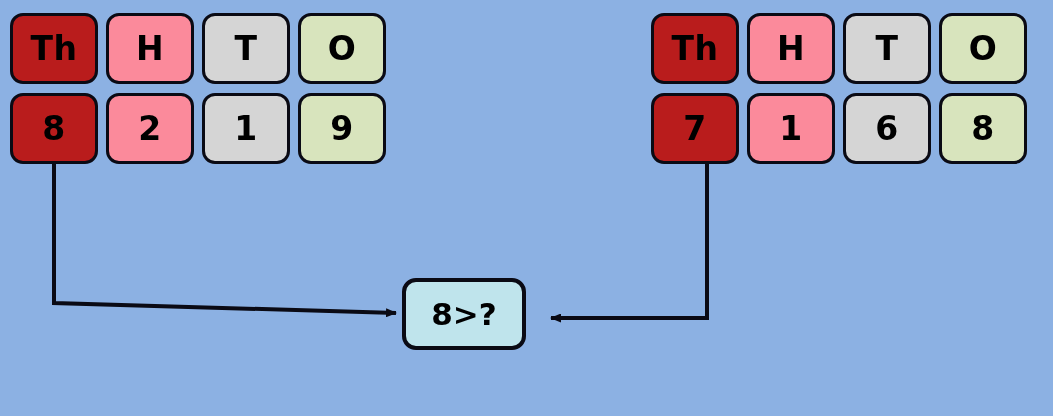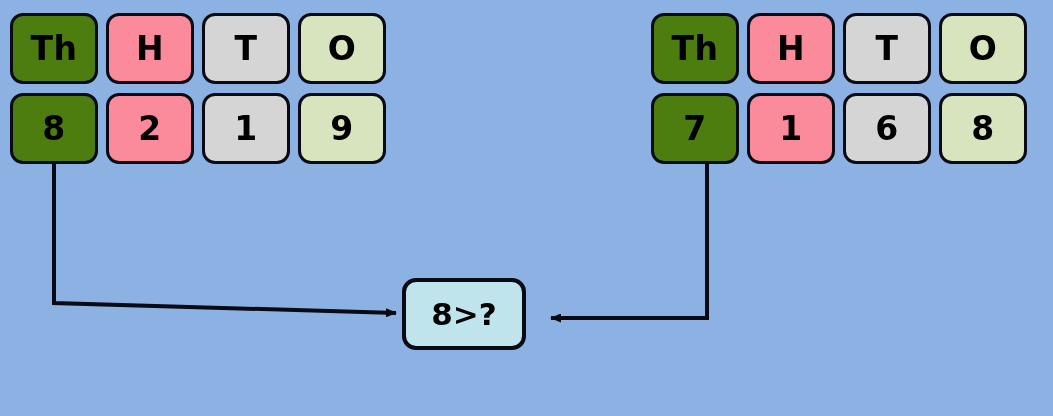--- a/index.html
+++ b/index.html
@@ -55,21 +55,21 @@
     display: flex;
     align-items: center;
     justify-content: center;
     font-size: 33px;
     font-weight: bold;
     color: #000000;
     line-height: 1;
     letter-spacing: 0.5px;
   }
 
-  .pv-blue  { background: #4d7c0f; }
+  .pv-blue  { background: #b91c1c; }
   .pv-pink  { background: #FB8A9B; }
   .pv-gray  { background: #D5D5D5; }
   .pv-green { background: #D8E4BD; }
 
   
   #compare-node {
     position: absolute;
     left: 402px;
     top: 278px;
     width: 124px;

